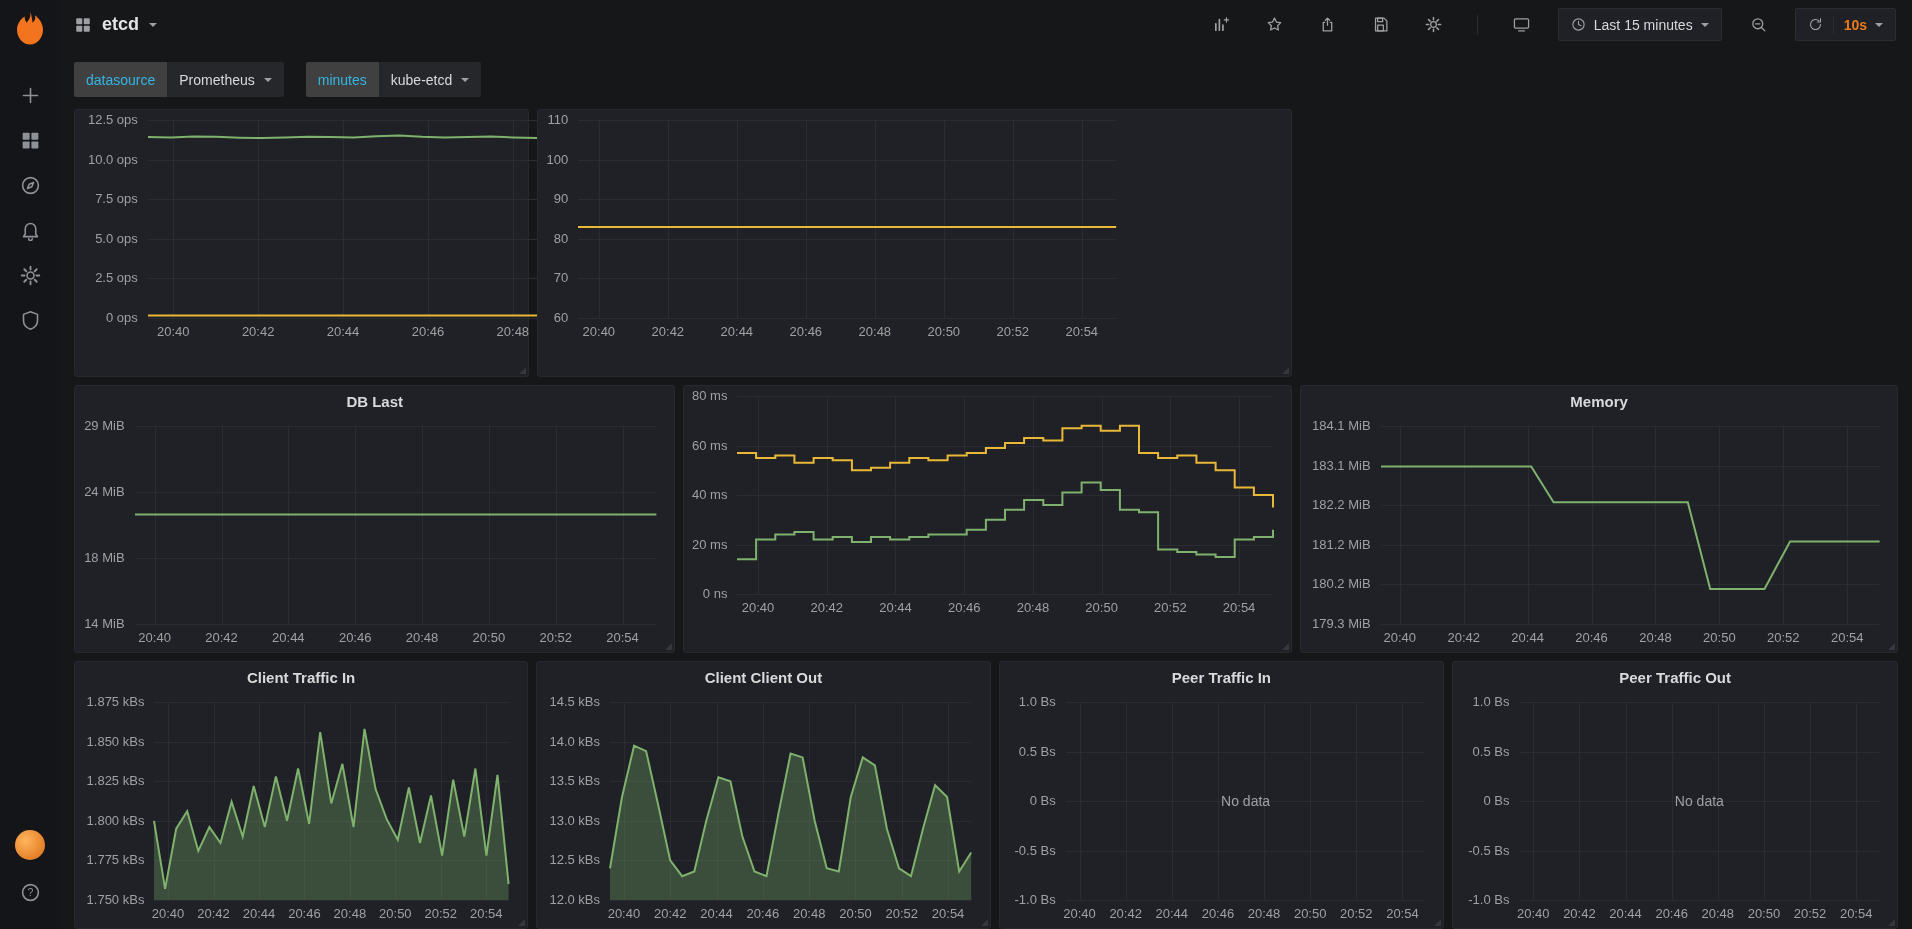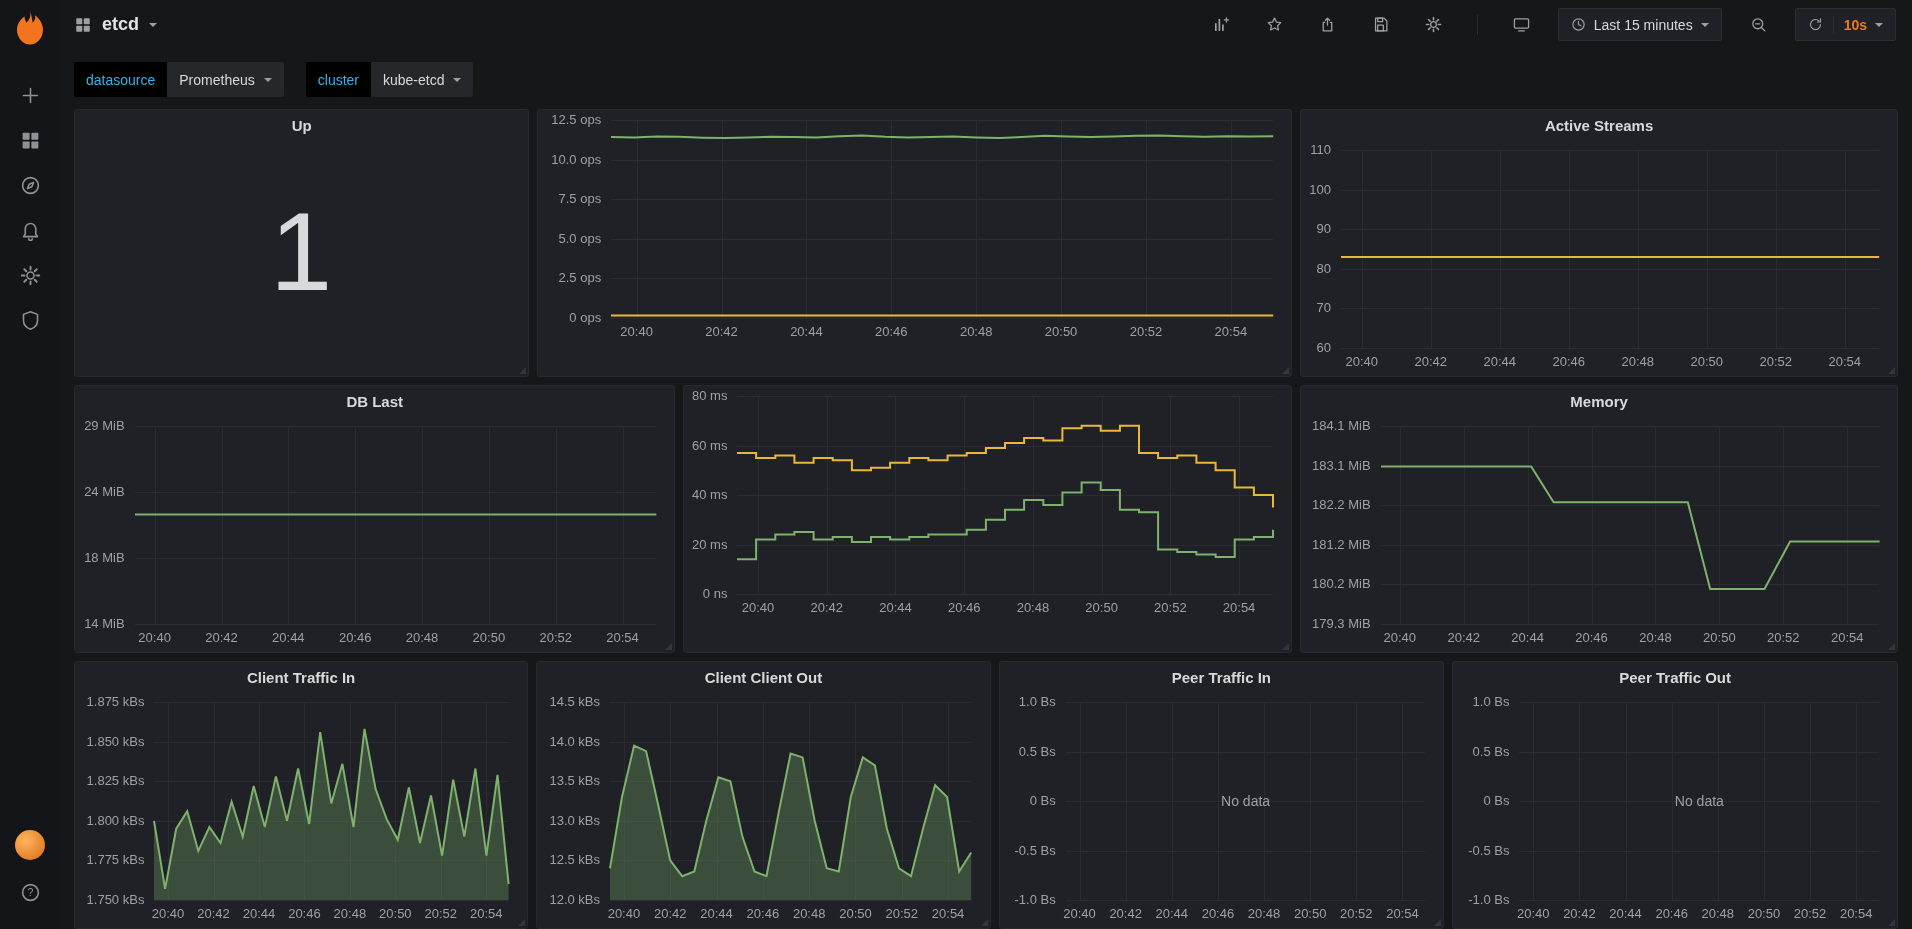--- a/index.html
+++ b/index.html
@@ -40,21 +40,21 @@
   .chip{display:flex;align-items:center;gap:8px;height:33px;padding:0 12px;background:#1f2126;
     border:1px solid #2c2d31;border-radius:2px;cursor:pointer;font-size:14px;color:#d8d9da;white-space:nowrap}
   .chip svg{width:15px;height:15px}
   .chip .sep{width:1px;height:18px;background:#2c2d31;margin:0 2px}
   .refresh-interval{color:#eb7b18;font-weight:600}
 
   
   .content{flex:1;padding:0 14px;min-height:0}
   .submenu{display:flex;gap:22px;margin:13px 0 12px}
   .var-chip{display:flex;align-items:stretch;height:35px;border-radius:2px;overflow:hidden}
-  .var-label{display:flex;align-items:center;padding:0 12px;background:#000000;color:#33b5e5;
+  .var-label{display:flex;align-items:center;padding:0 12px;background:#404040;color:#33b5e5;
     font-size:14px;font-weight:500}
   .var-value{display:flex;align-items:center;gap:9px;padding:0 12px;background:#26272b;
     color:#d8d9da;font-size:14px;cursor:pointer}
 
   .dash-row{display:grid;gap:8px;margin-bottom:8px;height:268px}
   .row1{grid-template-columns:374fr 620fr 491fr}
   .row2{grid-template-columns:494fr 500fr 491fr}
   .row3{grid-template-columns:374fr 374fr 367fr 367fr}
 
   .panel{background:#1f2126;border:1px solid #27292e;border-radius:3px;position:relative;
@@ -214,35 +214,29 @@
 
     <div class="submenu">
       <div class="var-chip">
         <span class="var-label">datasource</span>
         <span class="var-value">
           <span>Prometheus</span>
           <span class="caret"></span>
         </span>
       </div>
       <div class="var-chip">
-        <span class="var-label">cluster</span>
+        <span class="var-label">minutes</span>
         <span class="var-value">
           <span>kube-etcd</span>
           <span class="caret"></span>
         </span>
       </div>
     </div>
 
     <div class="dash-row row1">
-      <section class="panel">
-        <header class="panel-title">
-            <span>Up</span>
-          </header>
-        <div class="stat-value">1</div>
-      </section>
       <section class="panel">
         <div class="chart-host">
             <div class="gridline-h" style="left: 66.8px; top: 208px; width: 662.2px;"></div>
             <span class="y-label" style="left: 0px; top: 200px; width: 56.8px;">0 ops</span>
             <div class="gridline-h" style="left: 66.8px; top: 168.4px; width: 662.2px;"></div>
             <span class="y-label" style="left: 0px; top: 160.4px; width: 56.8px;">2.5 ops</span>
             <div class="gridline-h" style="left: 66.8px; top: 128.8px; width: 662.2px;"></div>
             <span class="y-label" style="left: 0px; top: 120.8px; width: 56.8px;">5.0 ops</span>
             <div class="gridline-h" style="left: 66.8px; top: 89.2px; width: 662.2px;"></div>
             <span class="y-label" style="left: 0px; top: 81.2px; width: 56.8px;">7.5 ops</span>
@@ -266,23 +260,20 @@
             <span class="x-label" style="left: 601.654px; top: 214px;">20:52</span>
             <div class="gridline-v" style="left: 686.551px; top: 10px; height: 198px;"></div>
             <span class="x-label" style="left: 686.551px; top: 214px;">20:54</span>
             <svg viewBox="0 0 662.2 198" width="662.2" height="198" style="position: absolute; left: 66.8px; top: 10px; overflow: visible;">
               <path d="M0.0 17.1L22.8 17.4L45.7 16.6L68.5 16.8L91.3 17.7L114.2 18.1L137.0 17.4L159.8 16.8L182.7 17.1L205.5 17.4L228.3 16.2L251.2 15.5L274.0 16.8L296.8 17.4L319.7 17.1L342.5 16.5L365.4 17.4L388.2 18.1L411.0 17.1L433.9 15.8L456.7 16.5L479.5 17.1L502.4 16.5L525.2 15.8L548.0 15.5L570.9 16.2L593.7 16.8L616.5 16.2L639.4 16.5L662.2 16.2" fill="none" stroke="#7EB26D" stroke-width="2"></path>
               <path d="M0.0 195.6L662.2 195.6" fill="none" stroke="#EAB839" stroke-width="2"></path>
             </svg>
           </div>
       </section>
       <section class="panel">
-        <header class="panel-title">
-            <span>Active Streams</span>
-          </header>
         <div class="chart-host">
             <div class="gridline-h" style="left: 33.8px; top: 208px; width: 538.2px;"></div>
             <span class="y-label" style="left: 0px; top: 200px; width: 23.8px;">60</span>
             <div class="gridline-h" style="left: 33.8px; top: 168.4px; width: 538.2px;"></div>
             <span class="y-label" style="left: 0px; top: 160.4px; width: 23.8px;">70</span>
             <div class="gridline-h" style="left: 33.8px; top: 128.8px; width: 538.2px;"></div>
             <span class="y-label" style="left: 0px; top: 120.8px; width: 23.8px;">80</span>
             <div class="gridline-h" style="left: 33.8px; top: 89.2px; width: 538.2px;"></div>
             <span class="y-label" style="left: 0px; top: 81.2px; width: 23.8px;">90</span>
             <div class="gridline-h" style="left: 33.8px; top: 49.6px; width: 538.2px;"></div>

